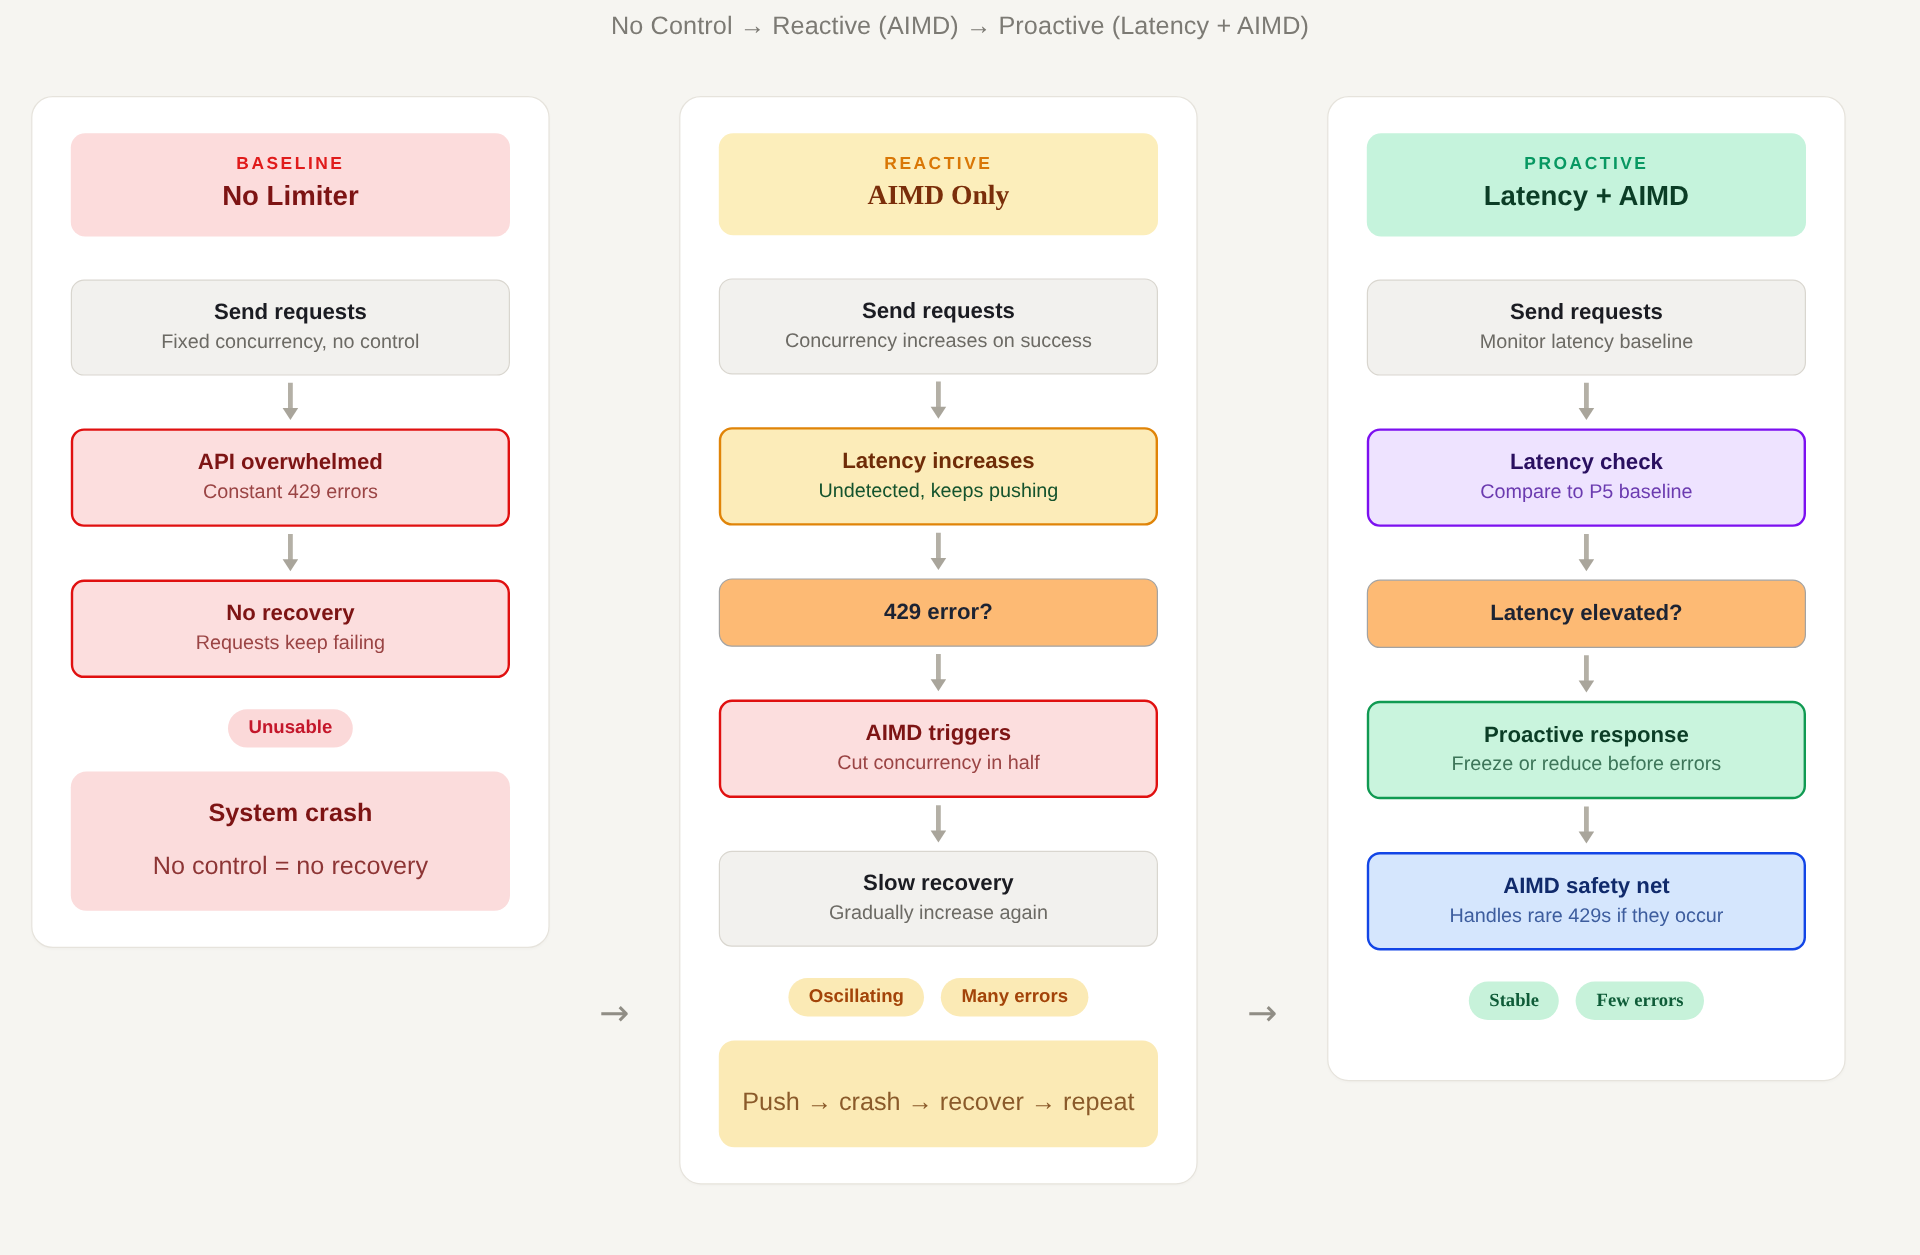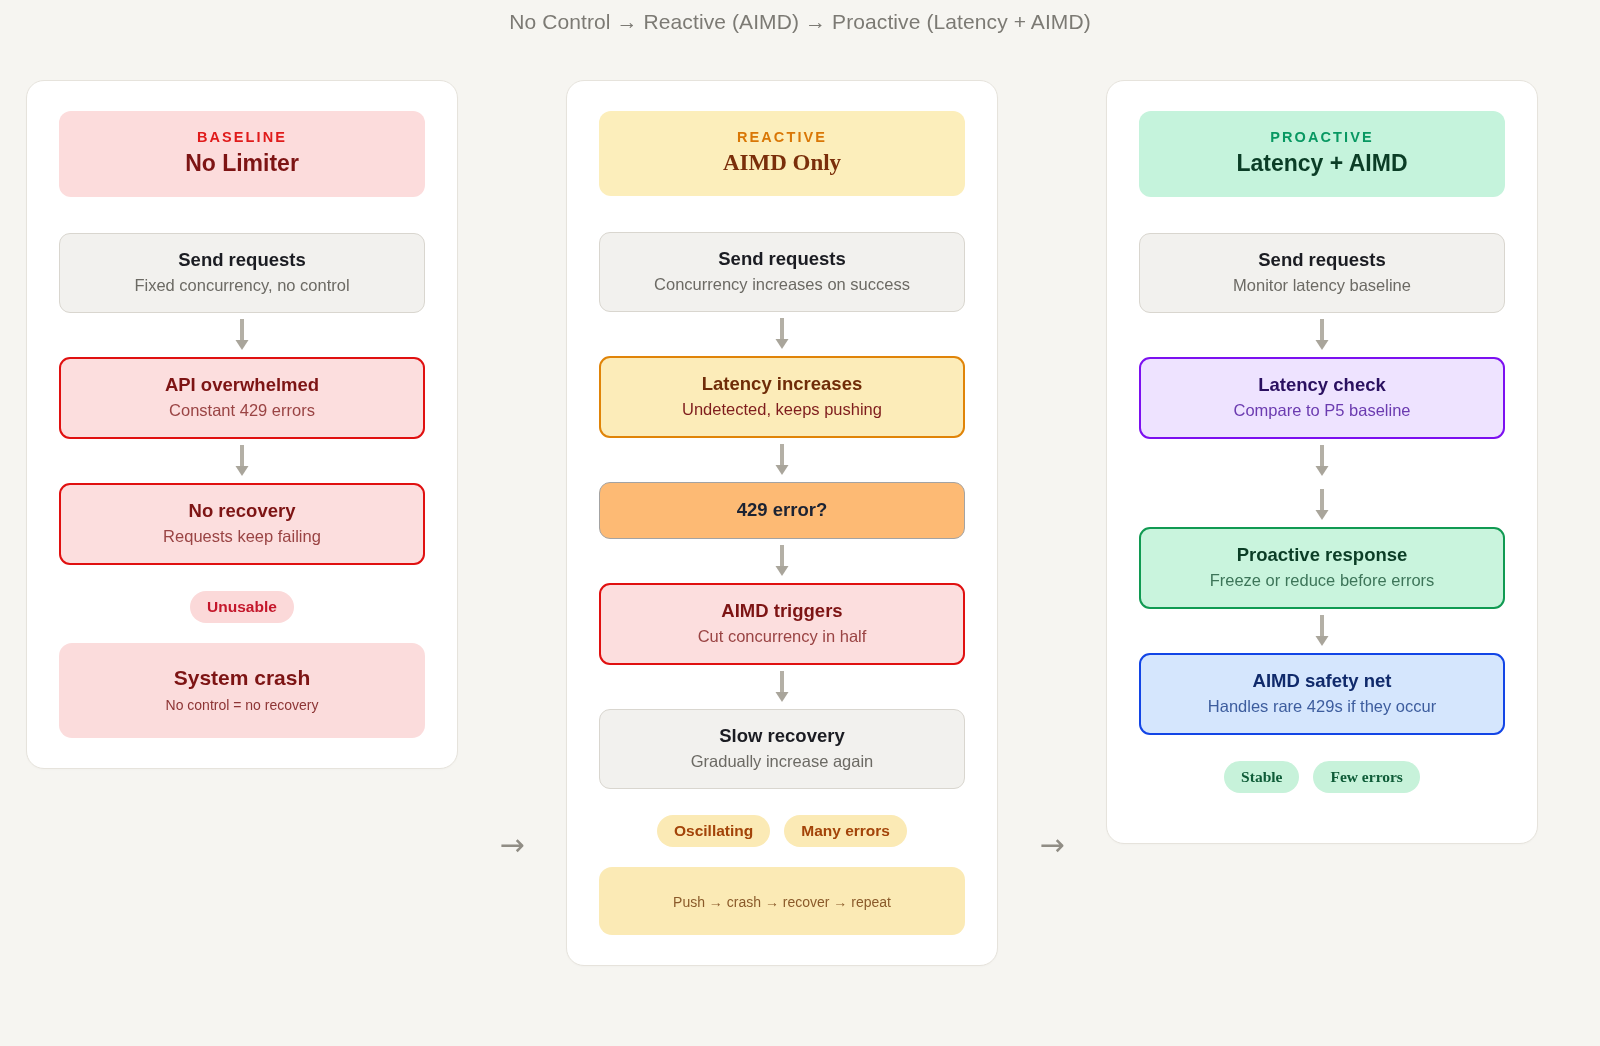--- a/index.html
+++ b/index.html
@@ -134,21 +134,21 @@
     border: 2px solid #e01010;
   }
   .step.danger .step-title { color: #7d1414; }
   .step.danger .step-sub   { color: #9a4444; }
 
   .step.warn {
     background: #fcecb9;
     border: 2px solid #e08408;
   }
   .step.warn .step-title { color: #6f2c08; }
-  .step.warn .step-sub   { color: #7f1d1d; }
+  .step.warn .step-sub   { color: #14532d; }
 
   .step.violet {
     background: #eee3ff;
     border: 2px solid #7c10f0;
   }
   .step.violet .step-title { color: #2a1060; }
   .step.violet .step-sub   { color: #6b3bb0; }
 
   .step.success {
     background: #c9f4dd;
@@ -164,21 +164,21 @@
   .step.info .step-title { color: #102a6b; }
   .step.info .step-sub   { color: #3d5d9e; }
 
   
   .outcome {
     border-radius: 13px;
     padding: 22px 12px 24px 12px;
     text-align: center;
   }
   .outcome-title { font-size: 21px; font-weight: bold; line-height: 1.25; }
-  .outcome-sub   { font-size: 14px; margin-top: 4px; line-height: 1.3; }
+  .outcome-sub   { font-size: 21px; margin-top: 16px; line-height: 1.3; }
   .outcome.red   { background: #fbdcdc; }
   .outcome.red   .outcome-title { color: #7d1414; }
   .outcome.red   .outcome-sub   { color: #8d3535; }
   .outcome.amber { background: #fbeab5; }
   .outcome.amber .outcome-title { color: #6f2c08; }
   .outcome.amber .outcome-sub   { color: #8a5a2a; }
   .outcome.green { background: #c5f2da; }
   .outcome.green .outcome-title { color: #0b3d26; }
   .outcome.green .outcome-sub   { color: #2e6a4c; }
 
@@ -339,20 +339,23 @@
           <div class="step violet">
             <div class="step-title">Latency check</div>
             <div class="step-sub">Compare to P5 baseline</div>
           </div>
           <div class="varrow">
             <svg width="16" height="36" viewBox="0 0 16 36">
               <path d="M8 2 L8 24" stroke="#b4b0a6" stroke-width="4" stroke-linecap="butt"></path>
               <path d="M1.5 23 L8 33 L14.5 23 Z" fill="#a9a59b"></path>
             </svg>
           </div>
+          <div class="step decision compact">
+            <div class="step-title">Latency elevated?</div>
+          </div>
           <div class="varrow">
             <svg width="16" height="36" viewBox="0 0 16 36">
               <path d="M8 2 L8 24" stroke="#b4b0a6" stroke-width="4" stroke-linecap="butt"></path>
               <path d="M1.5 23 L8 33 L14.5 23 Z" fill="#a9a59b"></path>
             </svg>
           </div>
           <div class="step success">
             <div class="step-title">Proactive response</div>
             <div class="step-sub">Freeze or reduce before errors</div>
           </div>

